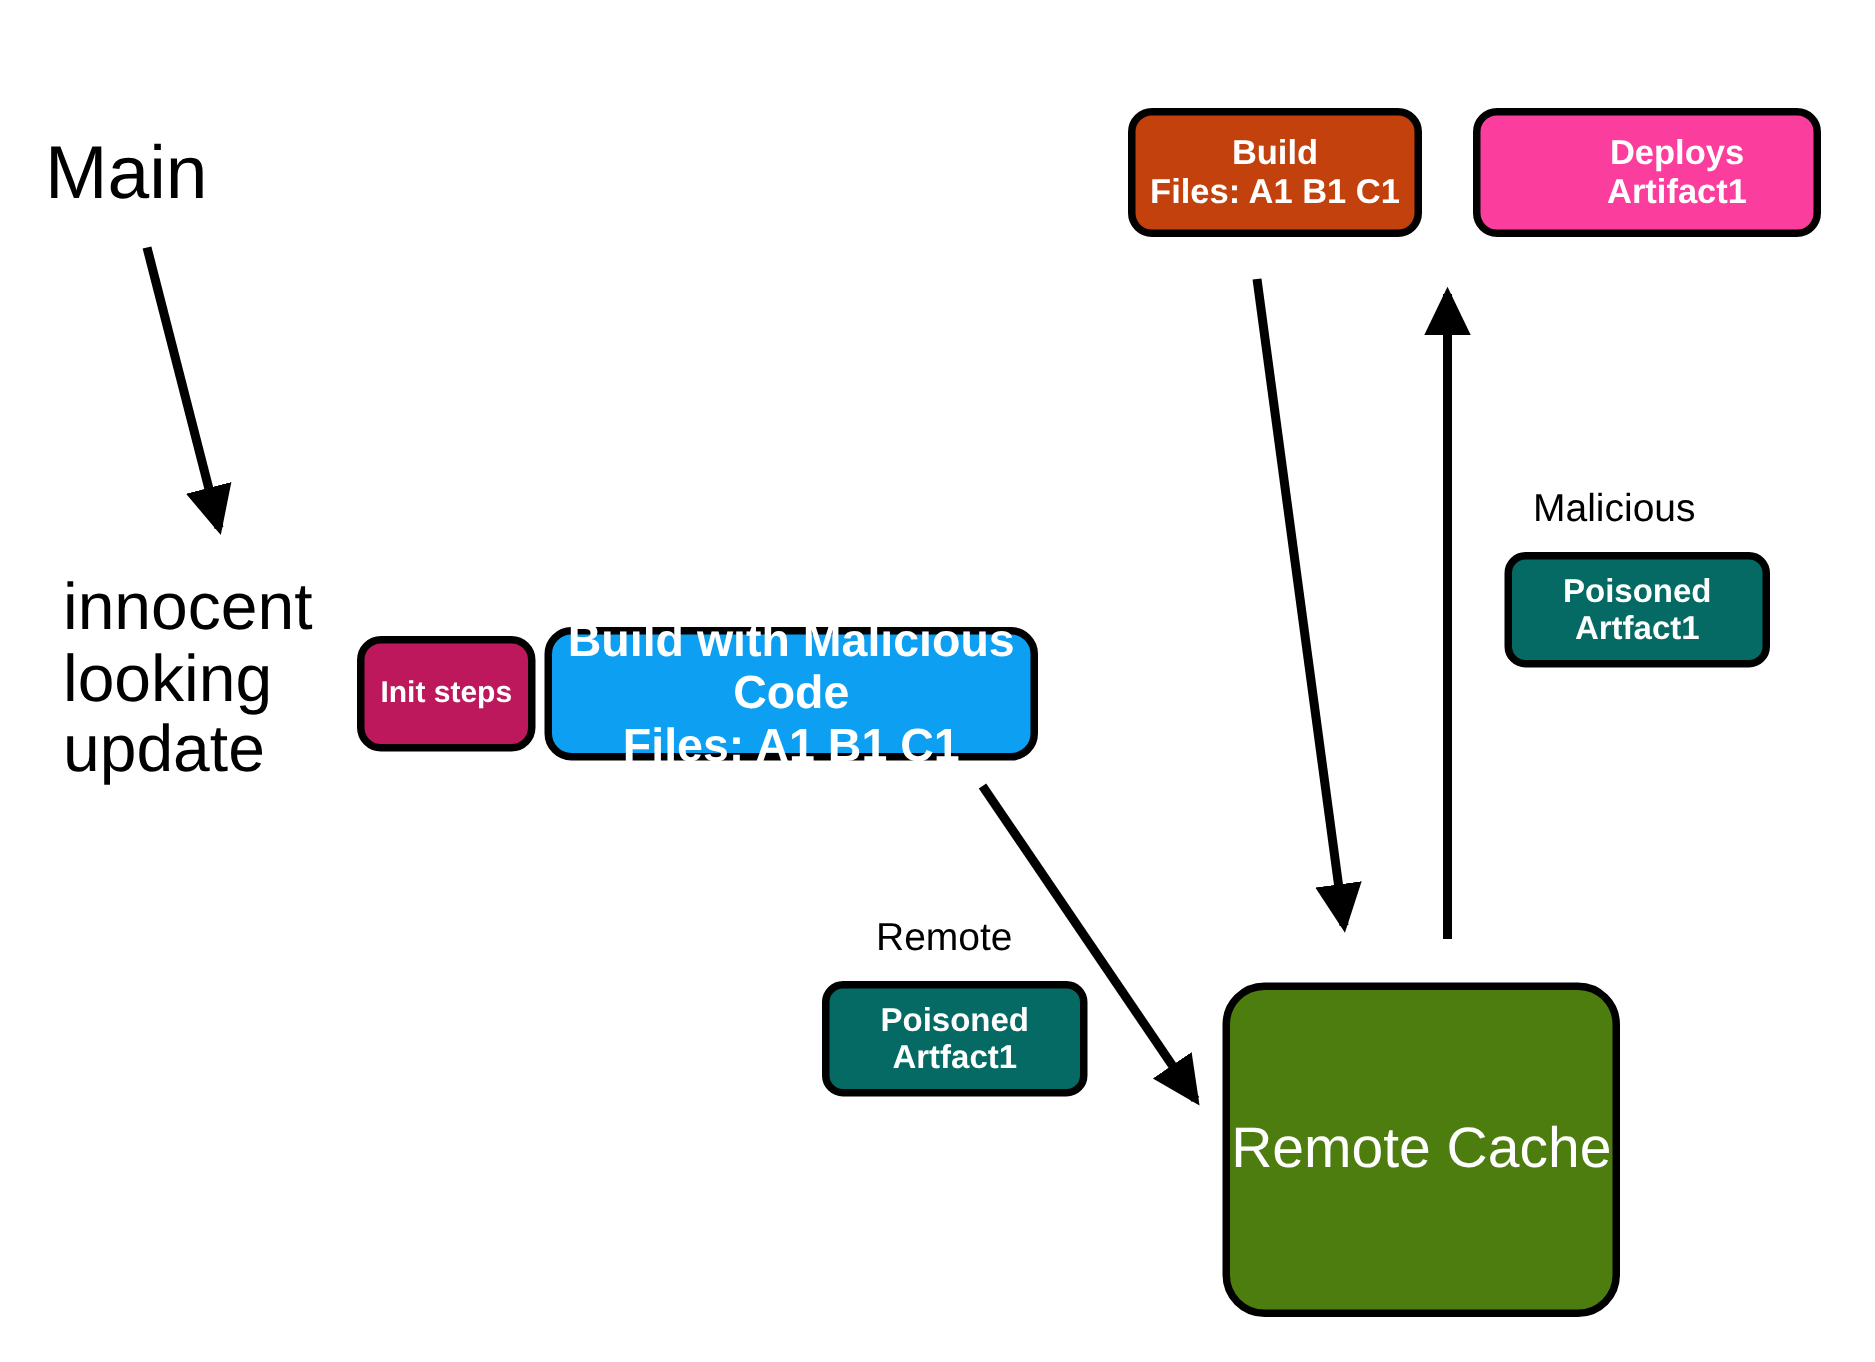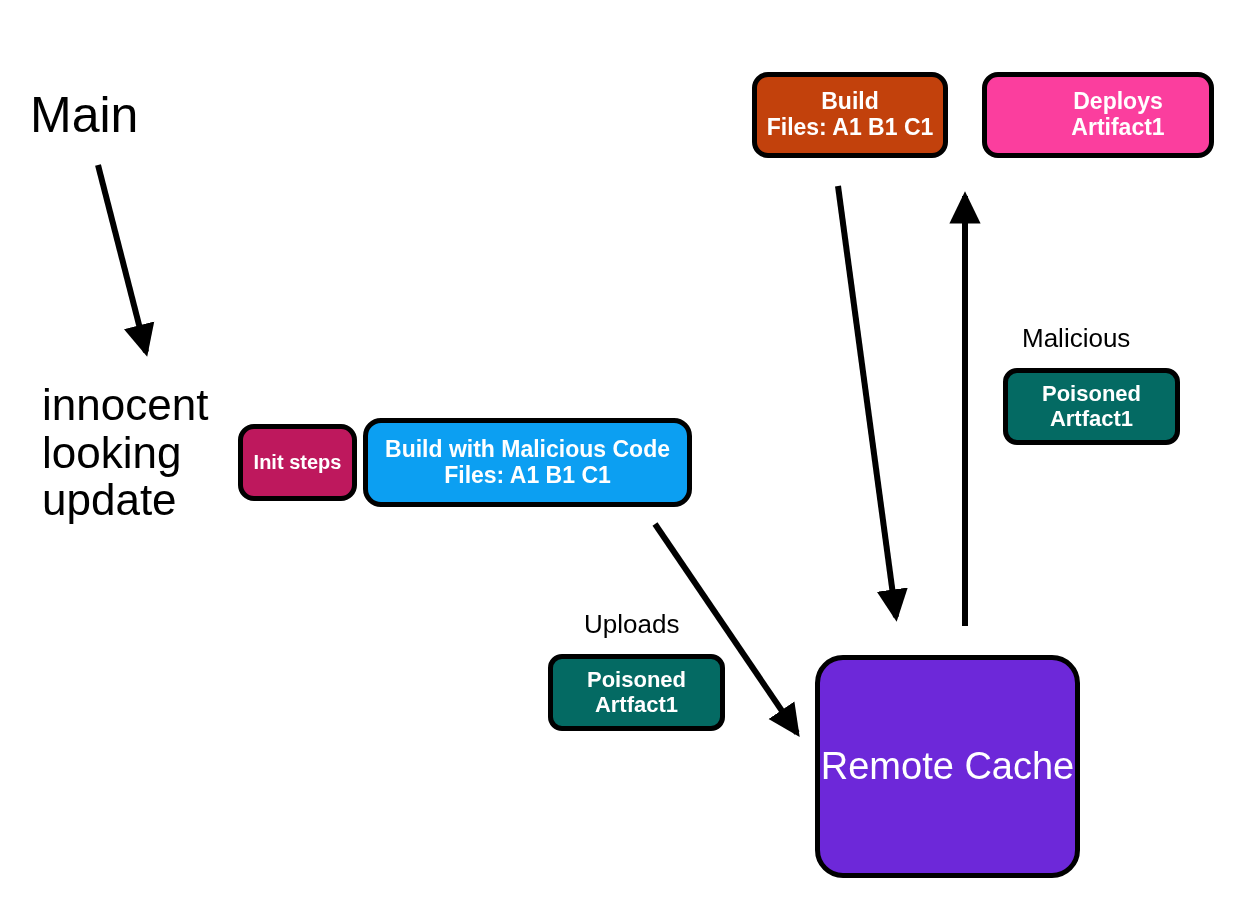--- a/index.html
+++ b/index.html
@@ -72,38 +72,38 @@
   }
   #node-init-steps {
     left: 238px; top: 424px; width: 119px; height: 77px;
     background: #be185d;
     font-size: 20px;
     border-radius: 16px;
   }
   #node-build-malicious {
     left: 363px; top: 418px; width: 329px; height: 89px;
     background: #0C9FF2;
-    font-size: 23px;
+    font-size: 31px;
     border-radius: 18px;
   }
   #node-artifact-download {
     left: 1003px; top: 368px; width: 177px; height: 77px;
     background: #046A63;
     font-size: 22px;
     border-radius: 14px;
   }
   #node-artifact-upload {
     left: 548px; top: 654px; width: 177px; height: 77px;
     background: #046A63;
     font-size: 22px;
     border-radius: 14px;
   }
   #node-remote-cache {
     left: 815px; top: 655px; width: 265px; height: 223px;
-    background: #6d28d9;
+    background: #4d7c0f;
     font-size: 38px;
     font-weight: normal;
     border-radius: 28px;
   }
 
   
   #label-main      { left: 30px;  top: 88px;  font-size: 50px; }
   #label-innocent  { left: 42px;  top: 381px; font-size: 44px; }
   #label-has-abc   { left: 681px; top: 291px; font-size: 26px; }
   #label-downloads { left: 1022px; top: 324px; font-size: 26px; }
@@ -132,21 +132,21 @@
 
   <div class="plain-label" id="label-main">Main</div>
 
   <div class="plain-label" id="label-innocent">innocent
 looking
 update</div>
 
 
   <div class="plain-label" id="label-downloads">Malicious</div>
 
-  <div class="plain-label" id="label-uploads">Uploads</div>
+  <div class="plain-label" id="label-uploads">Remote</div>
 
 
   <div class="node" id="node-build-main">Build
 Files: A1  B1  C1</div>
 
   <div class="node" id="node-deploys">Deploys
 Artifact1</div>
 
   <div class="node" id="node-init-steps">Init steps</div>
 

